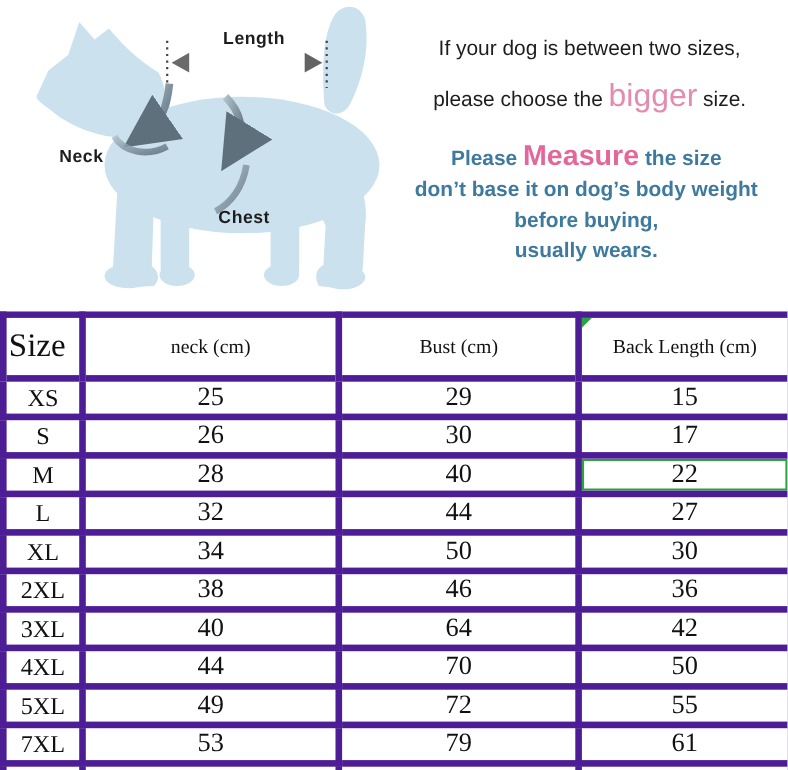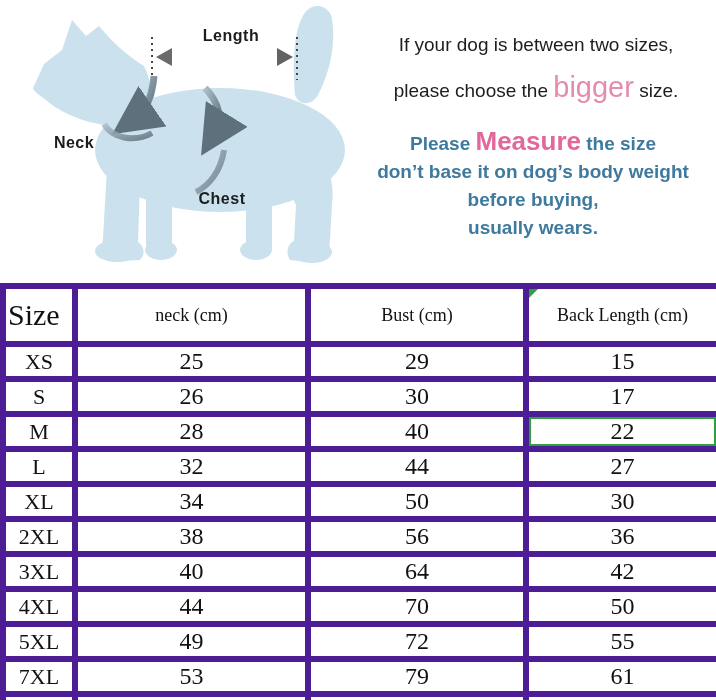--- a/index.html
+++ b/index.html
@@ -172,21 +172,21 @@
       </tr>
       <tr>
         <td class="size-col">XL</td>
         <td>34</td>
         <td>50</td>
         <td>30</td>
       </tr>
       <tr>
         <td class="size-col">2XL</td>
         <td>38</td>
-        <td>56</td>
+        <td>46</td>
         <td>36</td>
       </tr>
       <tr>
         <td class="size-col">3XL</td>
         <td>40</td>
         <td>64</td>
         <td>42</td>
       </tr>
       <tr>
         <td class="size-col">4XL</td>

